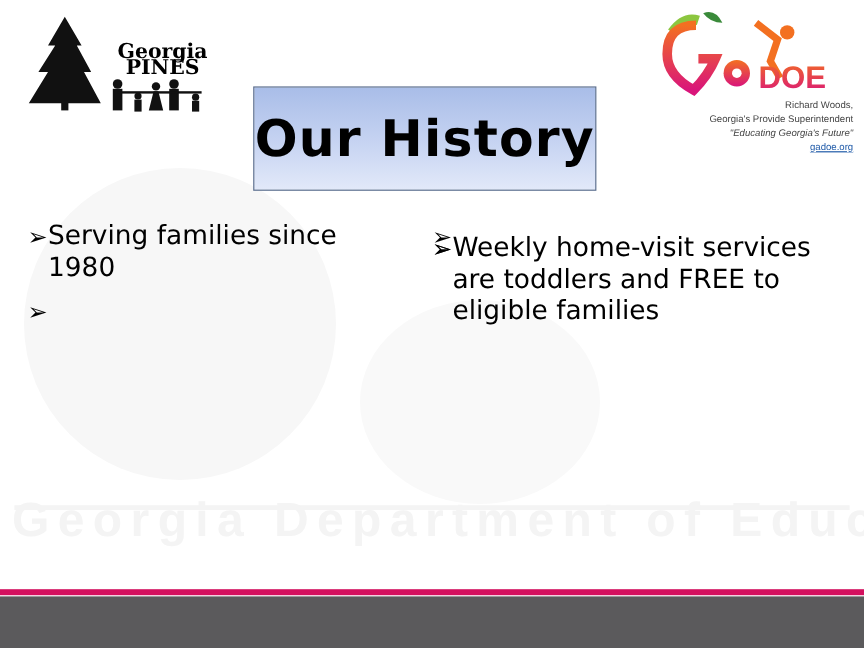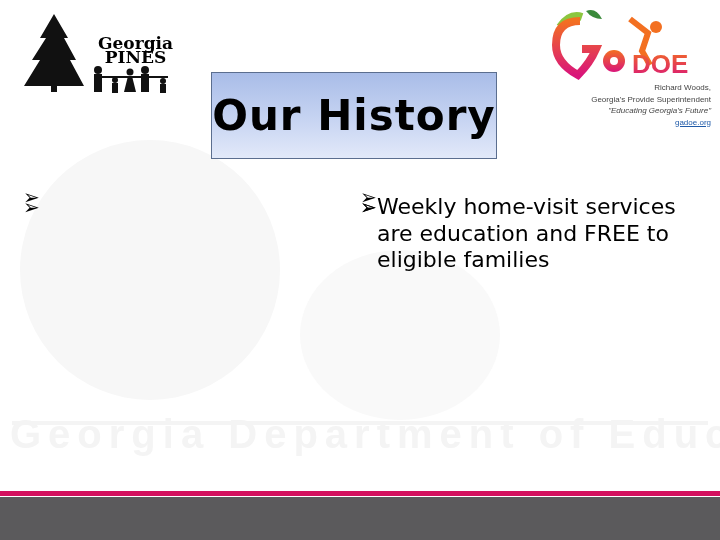--- a/index.html
+++ b/index.html
@@ -110,33 +110,34 @@
   <div class="link">gadoe.org</div>
 </div>
 
 <div class="title-box">
   <span>Our History</span>
 </div>
 
 <div class="col left">
   <div class="bullet">
     <span class="arrow">➢</span>
+    <span>Serving families since 1980</span>
   </div>
   <div class="bullet">
     <span class="arrow">➢</span>
   </div>
 </div>
 
 <div class="col right">
   <div class="bullet">
     <span class="arrow">➢</span>
   </div>
   <div class="bullet">
     <span class="arrow">➢</span>
   </div>
   <div class="bullet">
     <span class="arrow">➢</span>
-    <span>Weekly home-visit services are education and FREE to eligible families</span>
+    <span>Weekly home-visit services are toddlers and FREE to eligible families</span>
   </div>
 </div>
 
 <div class="bottom-pink"></div>
 <div class="bottom-gray"></div>
 
 </body></html>

